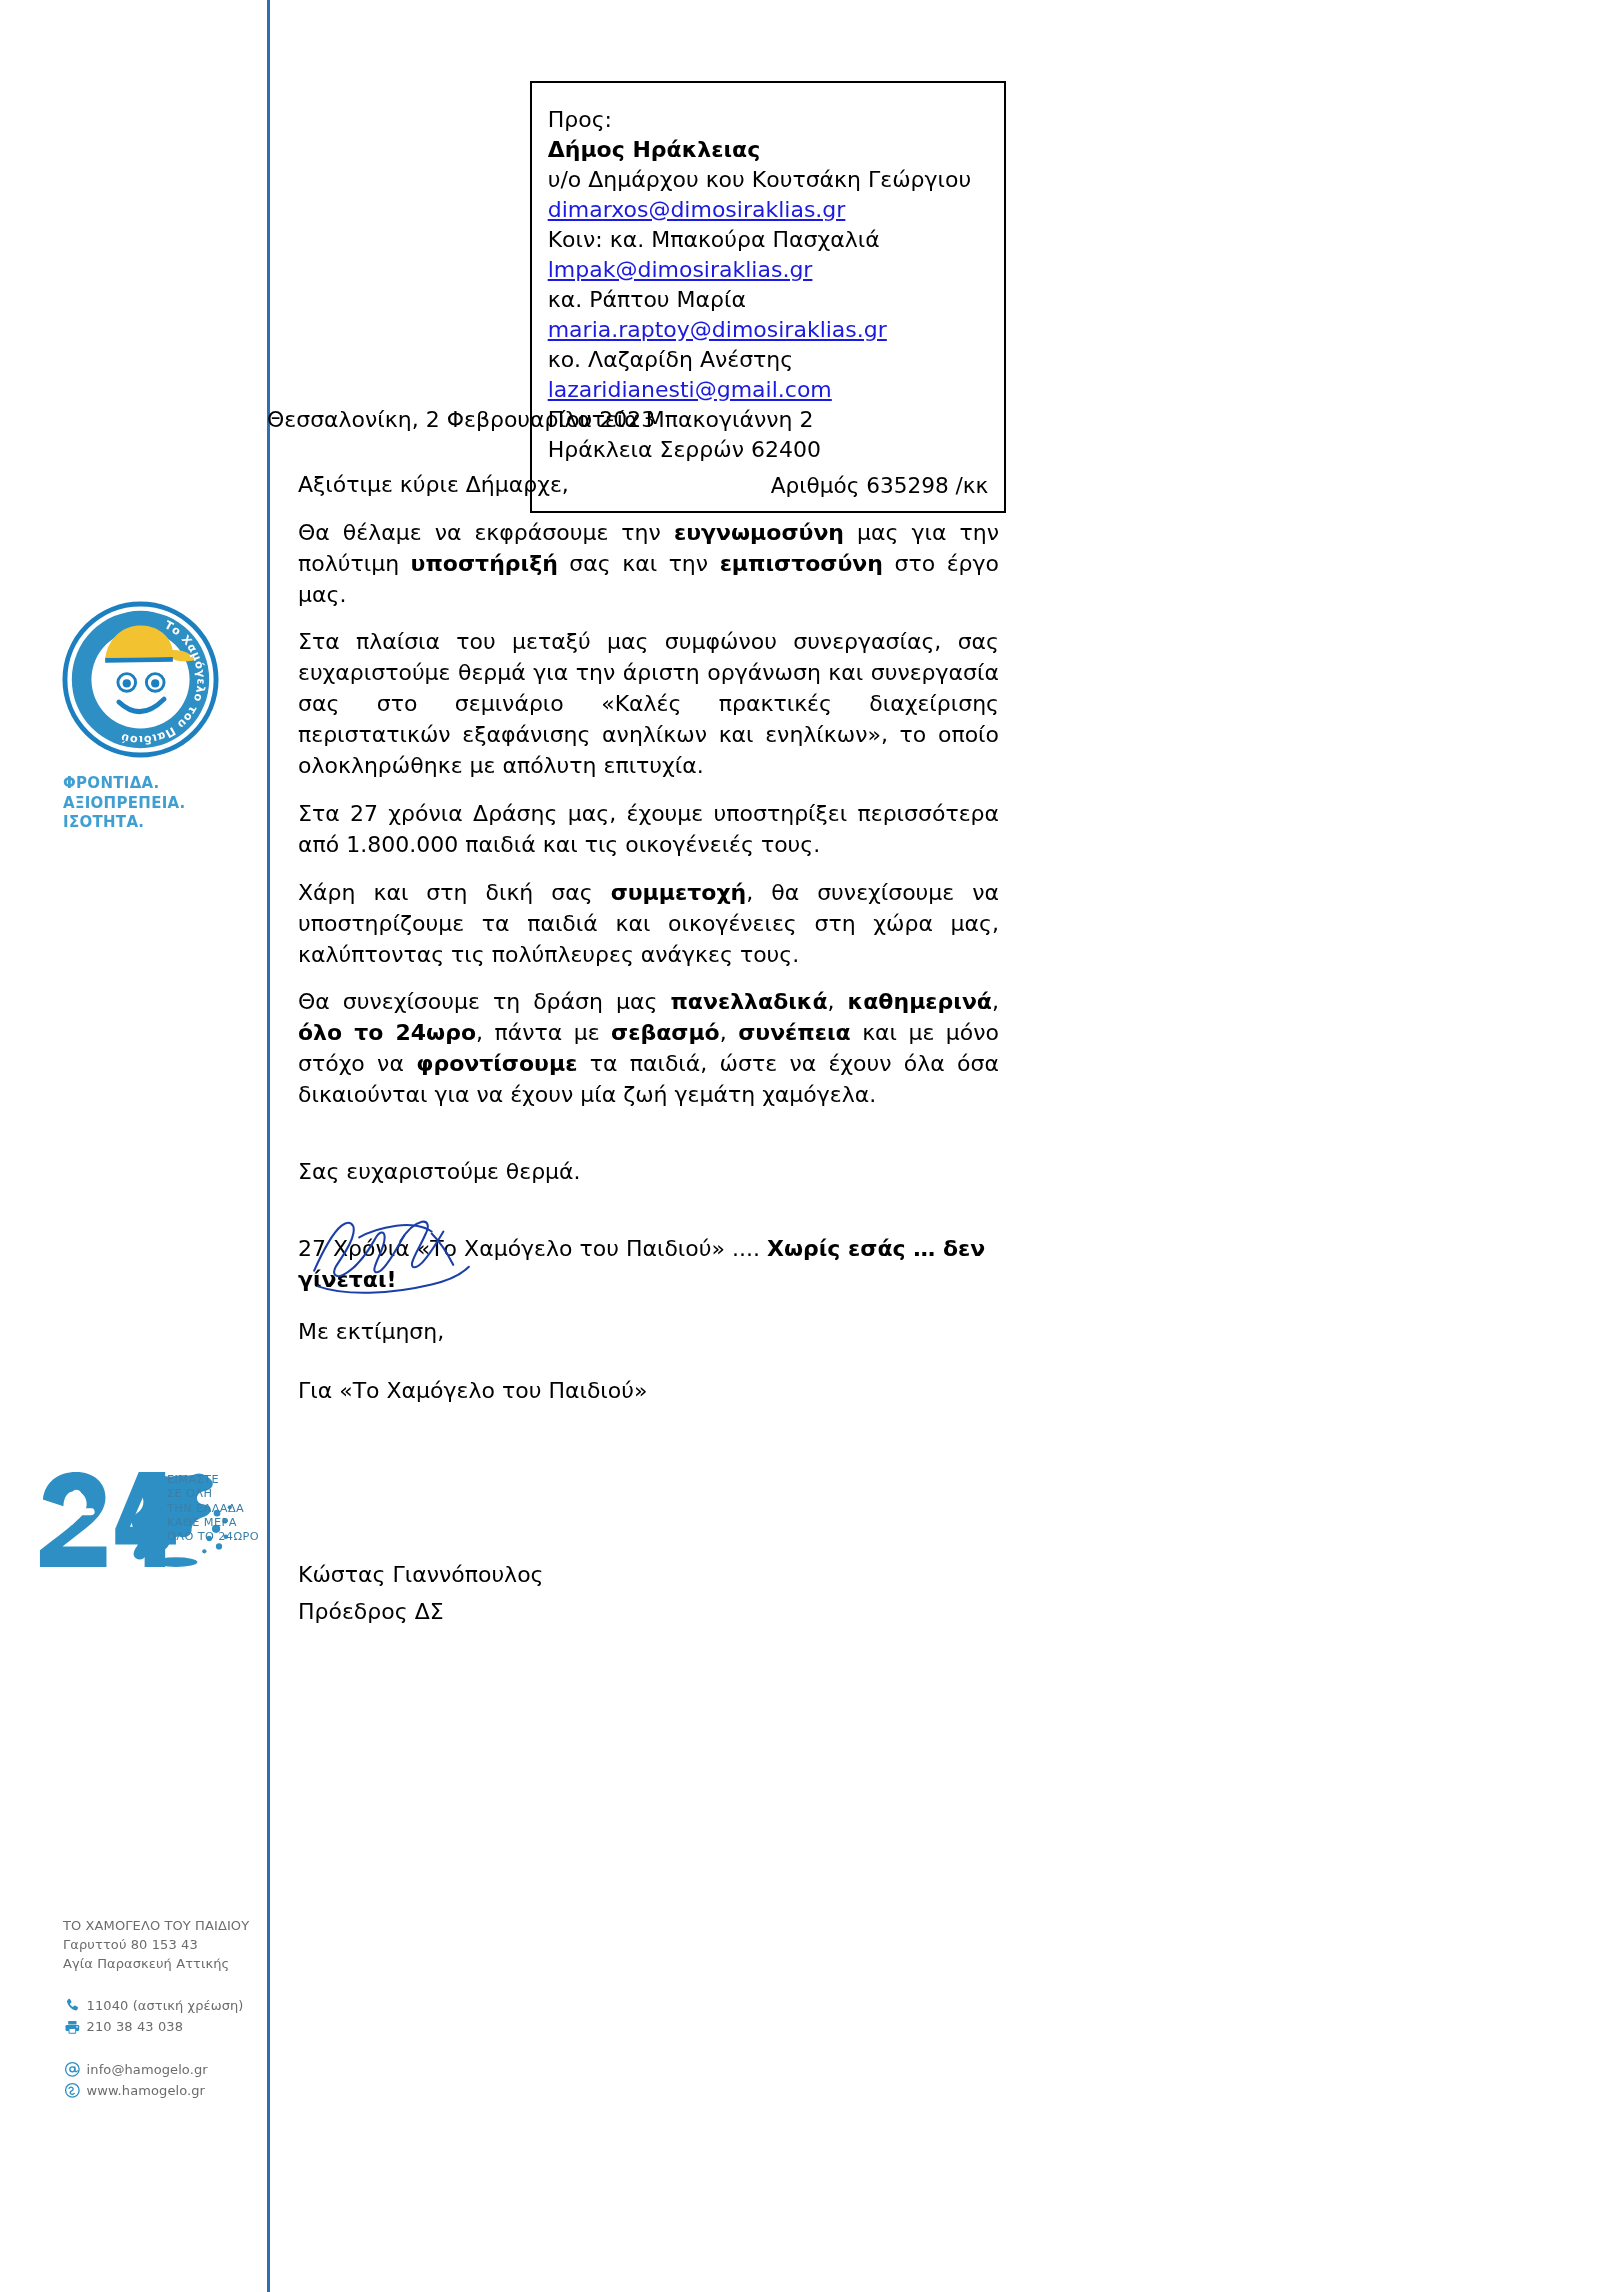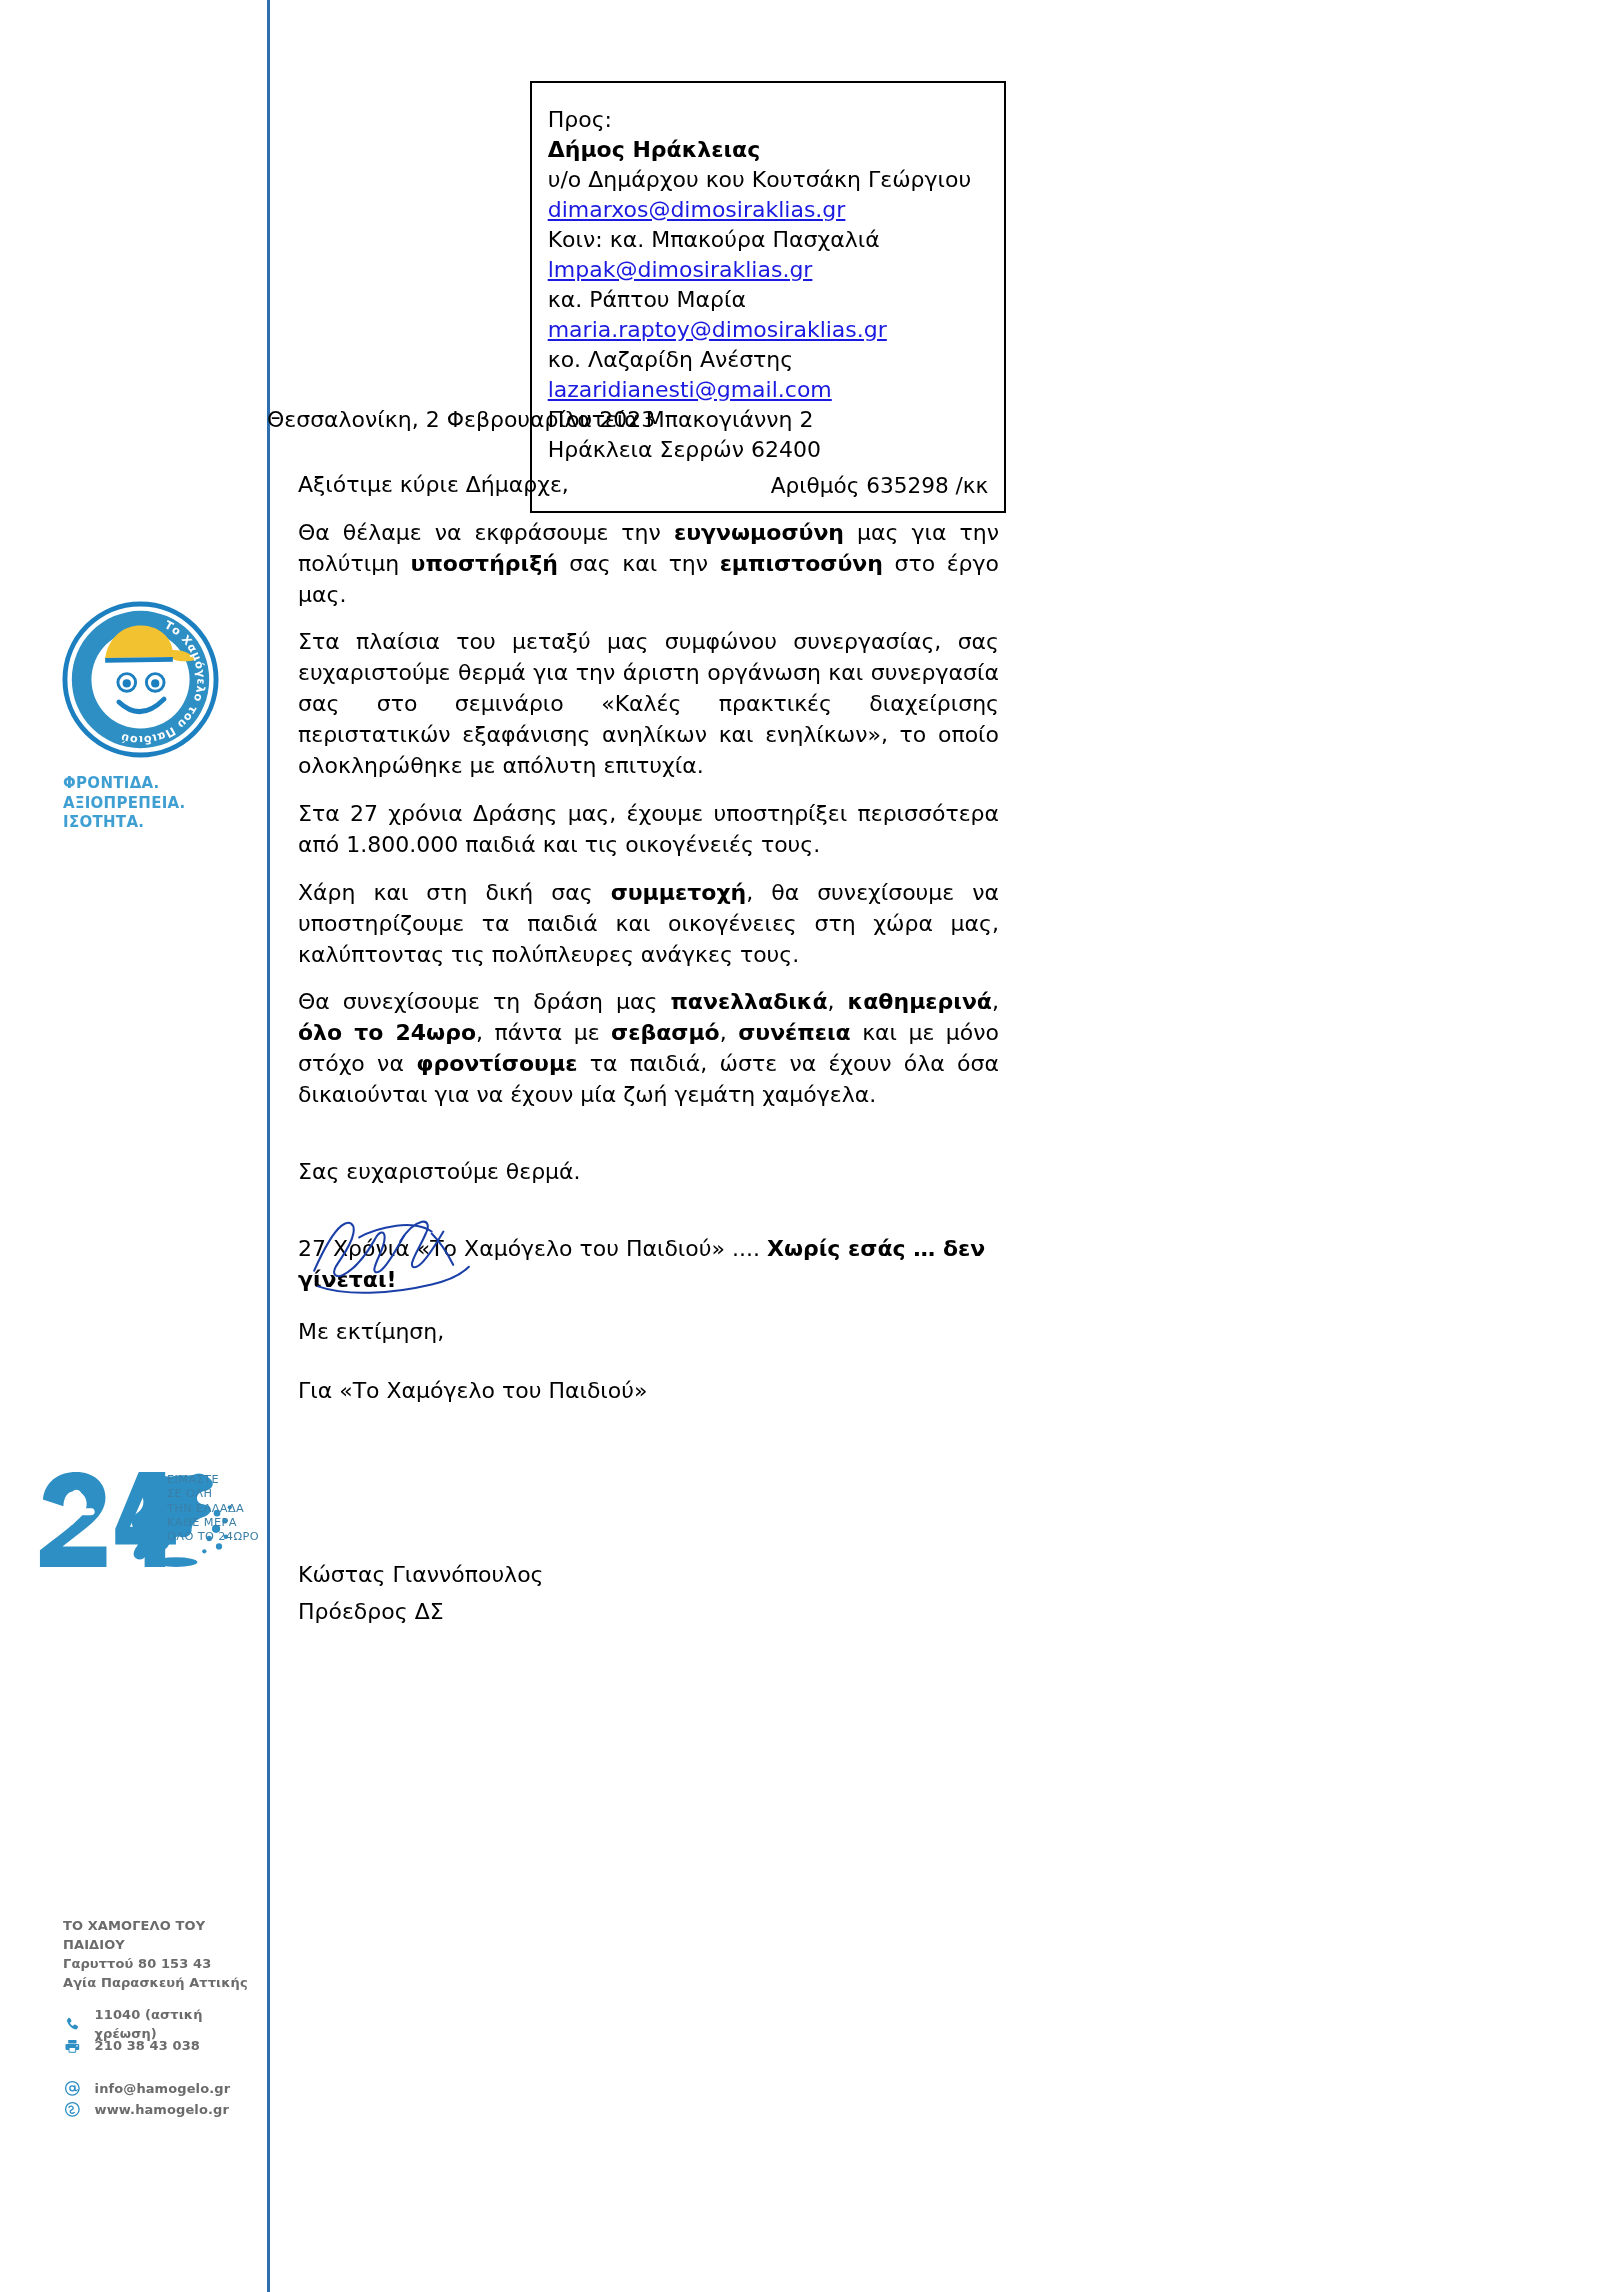--- a/index.html
+++ b/index.html
@@ -85,30 +85,29 @@
   
   .footer-block {
     position: absolute;
     left: 63px;
     top: 1916px;
     width: 201px;
     color: #6b6b6b;
     font-size: 13px;
     line-height: 19px;
     letter-spacing: 0.1px;
-    font-weight: bold;
   }
   .footer-block .org { margin-bottom: 0px; }
   .footer-contact {
     margin-top: 21.6px;
   }
   .cline {
     display: flex;
     align-items: center;
-    gap: 13px;
+    gap: 5px;
     height: 21.6px;
   }
   .cline .glyph {
     width: 18.6px;
     height: 18.6px;
     flex: 0 0 18.6px;
     display: flex;
     align-items: center;
     justify-content: center;
     color: #2d8fc4;

